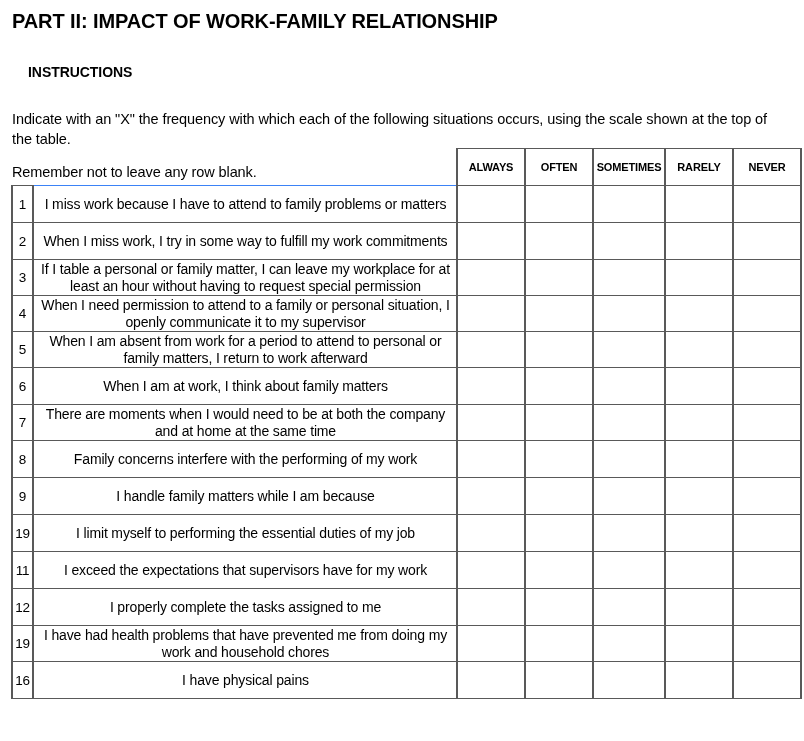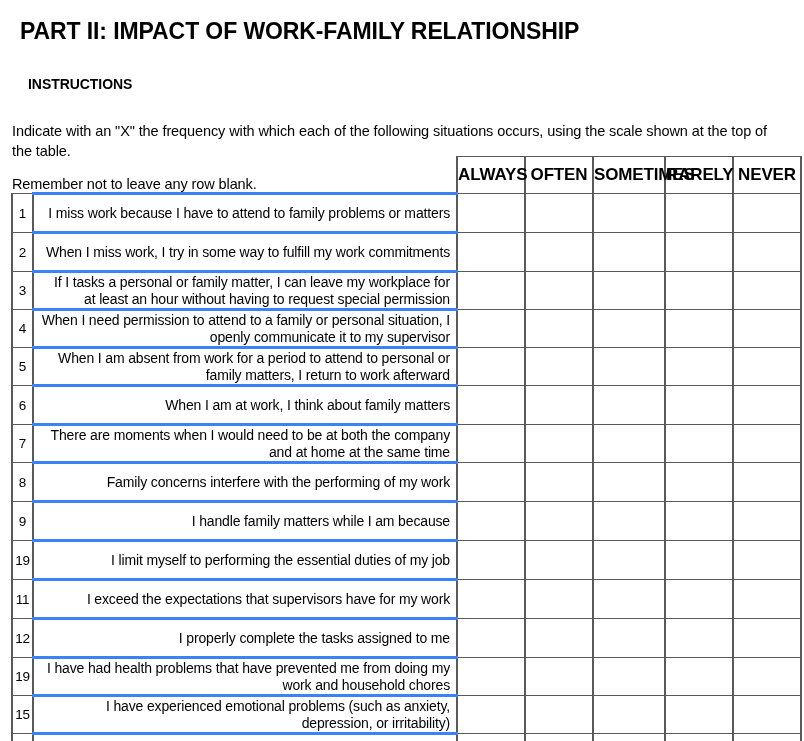--- a/index.html
+++ b/index.html
@@ -17,24 +17,24 @@
   .page {
     position: relative;
     width: 804px;
     height: 741px;
     box-sizing: border-box;
     padding: 0 4px;
   }
 
   
   .doc-title {
-    font-size: 23px;
+    font-size: 20px;
     font-weight: bold;
     letter-spacing: -0.1px;
-    margin: 8px;
+    margin: 0;
     padding: 9px 0 0 8px;
     line-height: 1.25;
   }
   .instructions-heading {
     font-size: 14px;
     font-weight: bold;
     margin: 16px;
     padding: 14px 0 0 8px;
     line-height: 1.2;
     letter-spacing: -0.05px;
@@ -85,21 +85,21 @@
   col.c-rate-l { width: 68px; }
 
   
   tr.header-row th.spacer-num,
   tr.header-row th.spacer-stmt {
     border: none;
     background: transparent;
   }
   tr.header-row th.rating-head {
     height: 36px;
-    font-size: 17px;
+    font-size: 11px;
     font-weight: bold;
     text-align: center;
     letter-spacing: -0.15px;
     border-top: 1px solid #595959;
     border-bottom: 1px solid #595959;
     border-left: 2px solid #595959;
     border-right: 2px solid #595959;
     white-space: nowrap;
   }
 
@@ -107,24 +107,24 @@
   tr.item-row td.num-cell {
     border-top: 1px solid #595959;
     border-bottom: 1px solid #595959;
     border-left: 2px solid #595959;
     border-right: 2px solid #595959;
     text-align: center;
     font-size: 13.5px;
     letter-spacing: -0.2px;
   }
   tr.item-row td.stmt-cell {
-    border-top: 3px solid #3b82f6;
+    border-top: 1px solid #3b82f6;
     border-bottom: 1px solid #595959;
     border-right: 2px solid #595959;
-    text-align: right;
+    text-align: center;
     font-size: 14px;
     letter-spacing: -0.15px;
     line-height: 1.18;
     padding: 1px 6px 1px 7px;
   }
   tr.item-row td.rate-cell {
     border-top: 1px solid #595959;
     border-bottom: 1px solid #595959;
     border-left: 2px solid #595959;
     border-right: 2px solid #595959;
@@ -182,21 +182,21 @@
             <td class="num-cell">2</td>
             <td class="stmt-cell">When I miss work, I try in some way to fulfill my work commitments</td>
             <td class="rate-cell"></td>
             <td class="rate-cell"></td>
             <td class="rate-cell"></td>
             <td class="rate-cell"></td>
             <td class="rate-cell"></td>
           </tr>
           <tr class="item-row h2">
             <td class="num-cell">3</td>
-            <td class="stmt-cell">If I tasks a personal or family matter, I can leave my workplace for at least an hour without having to request special permission</td>
+            <td class="stmt-cell">If I table a personal or family matter, I can leave my workplace for at least an hour without having to request special permission</td>
             <td class="rate-cell"></td>
             <td class="rate-cell"></td>
             <td class="rate-cell"></td>
             <td class="rate-cell"></td>
             <td class="rate-cell"></td>
           </tr>
           <tr class="item-row h2">
             <td class="num-cell">4</td>
             <td class="stmt-cell">When I need permission to attend to a family or personal situation, I openly communicate it to my supervisor</td>
             <td class="rate-cell"></td>
@@ -273,29 +273,20 @@
             <td class="stmt-cell">I properly complete the tasks assigned to me</td>
             <td class="rate-cell"></td>
             <td class="rate-cell"></td>
             <td class="rate-cell"></td>
             <td class="rate-cell"></td>
             <td class="rate-cell"></td>
           </tr>
           <tr class="item-row h2">
             <td class="num-cell">19</td>
             <td class="stmt-cell">I have had health problems that have prevented me from doing my work and household chores</td>
-            <td class="rate-cell"></td>
-            <td class="rate-cell"></td>
-            <td class="rate-cell"></td>
-            <td class="rate-cell"></td>
-            <td class="rate-cell"></td>
-          </tr>
-          <tr class="item-row h2">
-            <td class="num-cell">15</td>
-            <td class="stmt-cell">I have experienced emotional problems (such as anxiety, depression, or irritability)</td>
             <td class="rate-cell"></td>
             <td class="rate-cell"></td>
             <td class="rate-cell"></td>
             <td class="rate-cell"></td>
             <td class="rate-cell"></td>
           </tr>
           <tr class="item-row h1">
             <td class="num-cell">16</td>
             <td class="stmt-cell">I have physical pains</td>
             <td class="rate-cell"></td>

